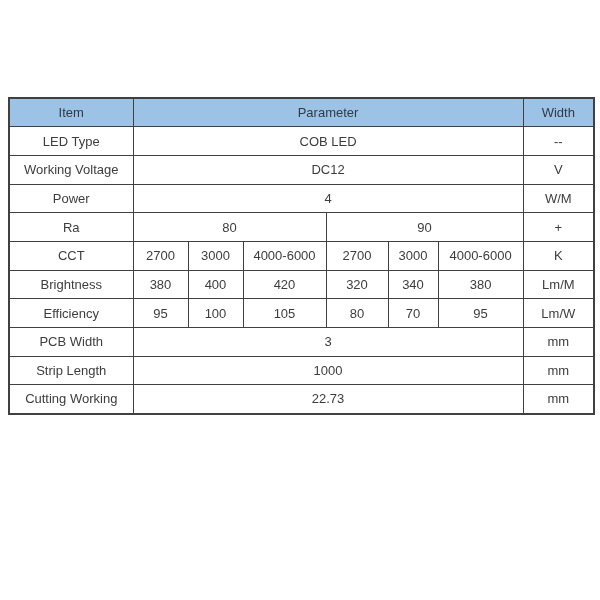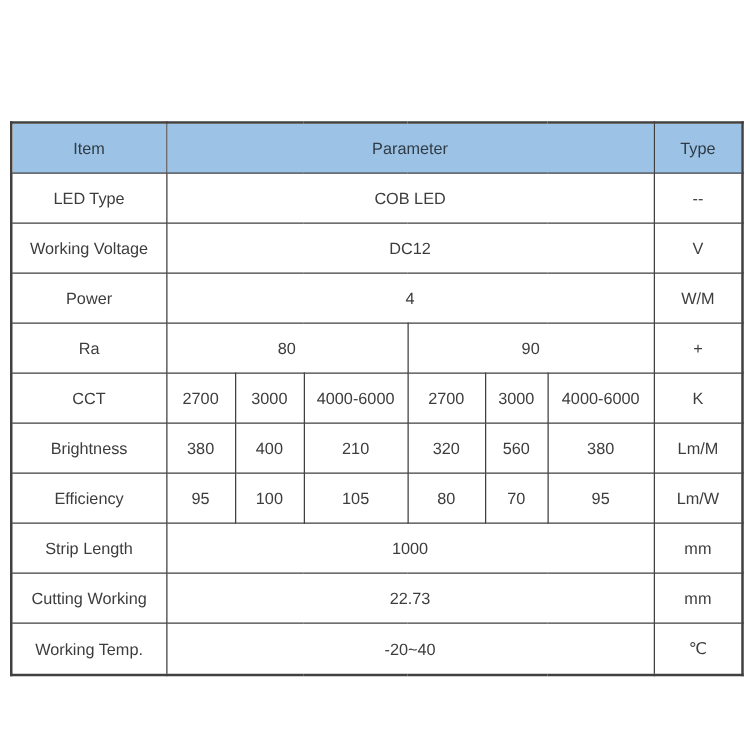--- a/index.html
+++ b/index.html
@@ -24,21 +24,21 @@
   }
   table.spec-table th,
   table.spec-table td {
     border: 1px solid var(--border-color, #404040);
     height: 28.7px;
     text-align: center;
     vertical-align: middle;
     font-size: 13px;
     font-weight: normal;
     color: var(--text-color, #3d3d3d);
-    padding: 12px 2px;
+    padding: 0 2px;
     overflow: hidden;
     white-space: nowrap;
   }
   table.spec-table th {
     background: var(--header-bg, #9CC3E5);
     color: var(--header-text, #2f3b46);
   }
 </style>
 </head>
 <body>
@@ -52,21 +52,21 @@
       <col style="width:83px">
       <col style="width:62px">
       <col style="width:50px">
       <col style="width:85px">
       <col style="width:71px">
     </colgroup>
     <tbody>
       <tr>
         <th>Item</th>
         <th colspan="6">Parameter</th>
-        <th>Type</th>
+        <th>Width</th>
       </tr>
 
       <tr>
         <td>LED Type</td>
         <td colspan="6">COB LED</td>
         <td>--</td>
       </tr>
 
 
       <tr>
@@ -96,52 +96,52 @@
         <td>2700</td>
         <td>3000</td>
         <td>4000-6000</td>
         <td>K</td>
       </tr>
 
       <tr>
         <td>Brightness</td>
         <td>380</td>
         <td>400</td>
-        <td>210</td>
+        <td>420</td>
         <td>320</td>
-        <td>560</td>
+        <td>340</td>
         <td>380</td>
         <td>Lm/M</td>
       </tr>
 
       <tr>
         <td>Efficiency</td>
         <td>95</td>
         <td>100</td>
         <td>105</td>
         <td>80</td>
         <td>70</td>
         <td>95</td>
         <td>Lm/W</td>
       </tr>
 
+      <tr>
+        <td>PCB Width</td>
+        <td colspan="6">3</td>
+        <td>mm</td>
+      </tr>
 
       <tr>
         <td>Strip Length</td>
         <td colspan="6">1000</td>
         <td>mm</td>
       </tr>
 
       <tr>
         <td>Cutting Working</td>
         <td colspan="6">22.73</td>
         <td>mm</td>
       </tr>
 
 
-      <tr>
-        <td>Working Temp.</td>
-        <td colspan="6">-20~40</td>
-        <td>℃</td>
-      </tr>
     </tbody>
   </table>
 </div>
 
 </body></html>

